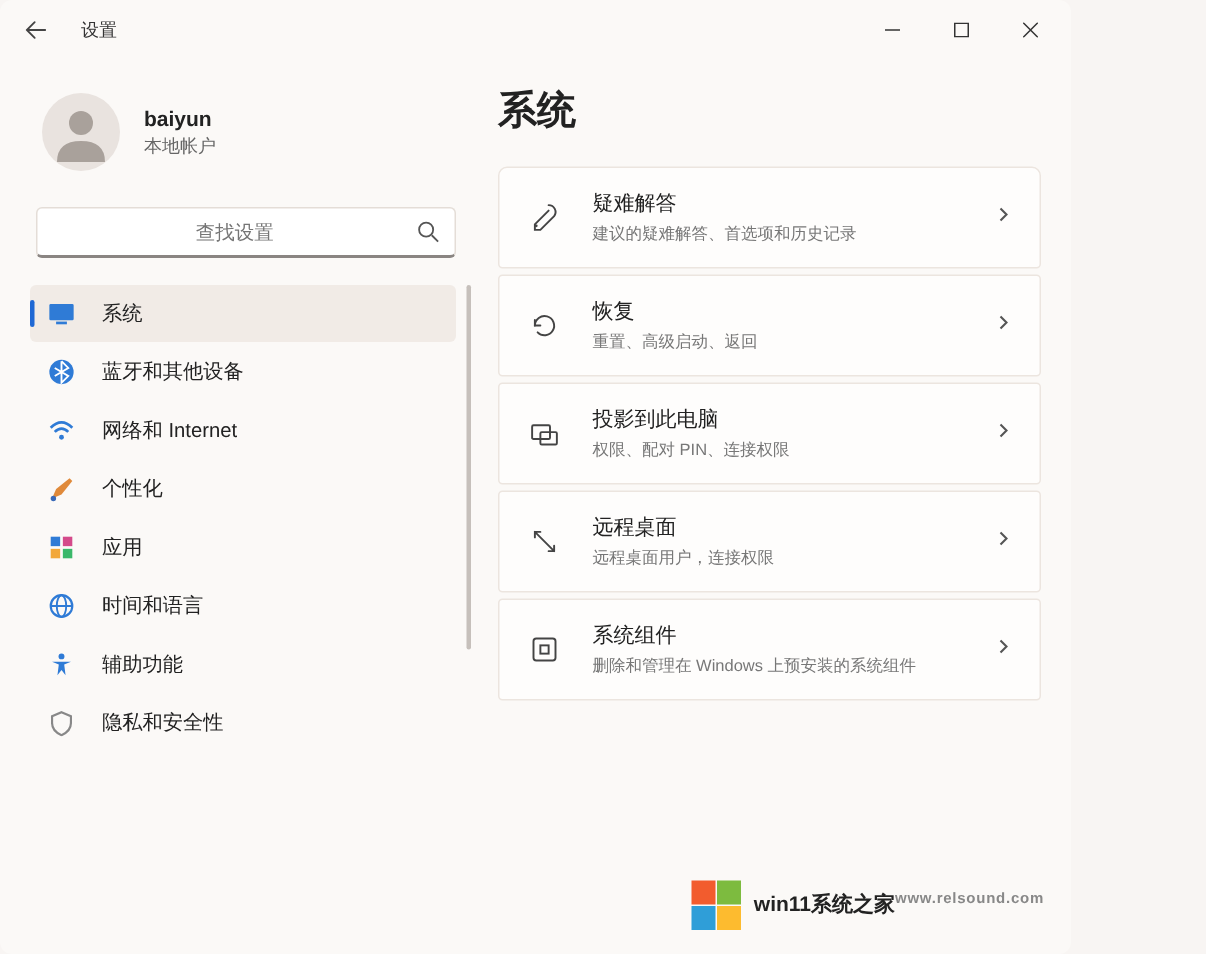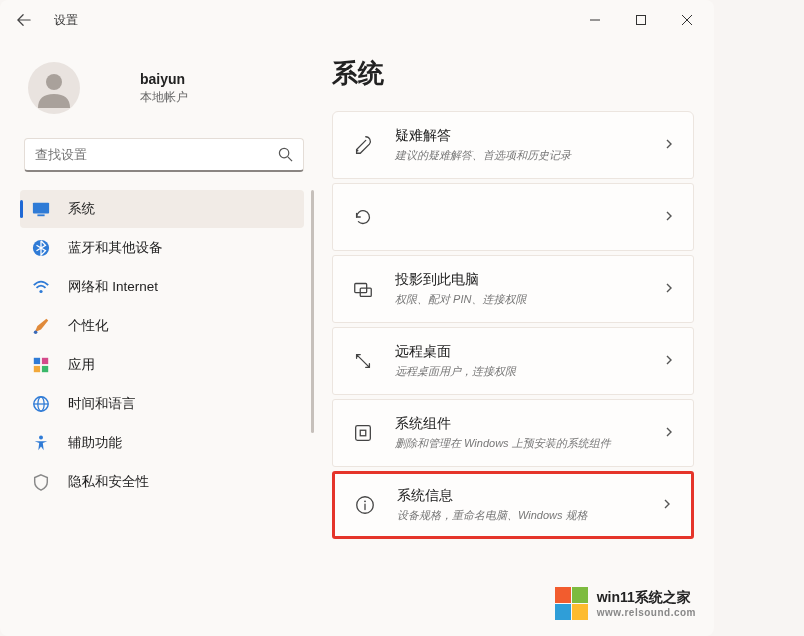--- a/index.html
+++ b/index.html
@@ -5,48 +5,48 @@
     * { margin: 0; padding: 0; box-sizing: border-box; }
     body { width: 804px; height: 636px; font-family: "Segoe UI", "Microsoft YaHei", sans-serif; background: #f8f5f3; position: relative; overflow: hidden; }
     .window { width: 714px; height: 636px; background: #fbf9f7; position: relative; border-radius: 8px; }
     .titlebar { height: 40px; display: flex; align-items: center; padding: 0 4px; }
     .back-btn { width: 40px; height: 40px; display: flex; align-items: center; justify-content: center; cursor: pointer; }
     .title-label { font-size: 12px; color: #333; margin-left: 10px; }
     .win-controls { margin-left: auto; display: flex; }
     .win-btn { width: 46px; height: 40px; display: flex; align-items: center; justify-content: center; cursor: pointer; }
     .body-area { display: flex; height: calc(100% - 40px); }
     .sidebar { width: 318px; padding: 12px 6px 0 20px; position: relative; }
-    .user-row { display: flex; align-items: center; padding: 10px 4px 18px 8px; gap: 44px; }
+    .user-row { display: flex; align-items: center; padding: 10px 4px 18px 8px; }
     .avatar { width: 52px; height: 52px; border-radius: 50%; background: #e9e3df; display: flex; align-items: center; justify-content: center; }
     .user-text { margin-left: 16px; }
     .user-name { font-size: 14px; font-weight: 600; color: #222; }
     .user-sub { font-size: 12px; color: #666; margin-top: 2px; }
     .search-wrap { margin: 6px 8px 18px 4px; }
     .search-box { height: 34px; background: #fff; border: 1px solid #e4ddd7; border-bottom: 2px solid #8a8582; border-radius: 4px; display: flex; align-items: center; padding: 0 10px; }
-    .search-input { flex: 1; border: none; outline: none; font-size: 13px; background: transparent; color: #333; }
+    .search-input { flex: 1; border: none; outline: none; font-size: 13px; background: transparent; color: #333; text-align: center; }
     .nav-list { position: relative; }
     .nav-list::after { content: ""; position: absolute; top: 0; right: -2px; width: 3px; height: 78%; background: #c6c0bb; border-radius: 2px; }
     .nav-item { height: 38px; display: flex; align-items: center; padding: 0 10px; margin: 1px 8px 1px 0; border-radius: 4px; cursor: pointer; position: relative; }
     .nav-item.active { background: #f1ebe6; }
     .nav-item.active::before { content: ""; position: absolute; left: 0; top: 10px; bottom: 10px; width: 3px; background: #1f68d4; border-radius: 2px; }
     .nav-icon { width: 22px; height: 22px; display: flex; align-items: center; justify-content: center; }
     .nav-label { margin-left: 16px; font-size: 13.5px; color: #222; }
     .main { flex: 1; padding: 16px 20px 0 14px; overflow: hidden; }
     .page-title { font-size: 26px; font-weight: 600; color: #222; margin-bottom: 18px; }
     .cards { display: flex; flex-direction: column; gap: 4px; margin-top: 20px; }
     .card { background: #fefdfc; border: 1px solid #ece5df; border-radius: 3px; height: 68px; display: flex; align-items: center; padding: 0 18px; cursor: pointer; }
     .card.first { border-top-left-radius: 6px; border-top-right-radius: 6px; }
     .card-icon { width: 24px; height: 24px; display: flex; align-items: center; justify-content: center; flex-shrink: 0; }
     .card-text { margin-left: 20px; flex: 1; }
     .card-title { font-size: 14px; color: #222; }
-    .card-sub { font-size: 11px; color: #777; margin-top: 3px; font-style: italic; }
+    .card-sub { font-size: 11px; color: #777; margin-top: 3px; }
     .card-chevron { color: #555; }
     .highlighted { border: 3px solid #e5342a !important; }
     .watermark { position: absolute; right: 18px; bottom: 16px; display: flex; align-items: center; gap: 8px; }
-    .watermark-text { display: flex; flex-direction: column; }
+    .watermark-text { display: flex; flex-direction: row; }
     .wm-main { font-size: 14px; font-weight: 600; color: #222; }
     .wm-sub { font-size: 10px; color: #888; letter-spacing: 0.5px; font-weight: bold; }
     .wm-logo { display: flex; flex-wrap: wrap; width: 34px; height: 34px; }
     .wm-sq { width: 16px; height: 16px; margin: 0.5px; }
   </style>
 </head>
 <body>
 
 <div class="window">
   <div class="titlebar">
@@ -200,20 +200,22 @@
     </span>
           </div>
           <div class="card">
     <span class="card-icon">
               <svg width="22" height="22" viewBox="0 0 24 24">
                 <path d="M5 12 a7 7 0 1 1 2 5" stroke="#444" stroke-width="1.4" fill="none" stroke-linecap="round"></path>
                 <path d="M5 8 V12 H9" stroke="#444" stroke-width="1.4" fill="none" stroke-linecap="round"></path>
               </svg>
             </span>
     <div class="card-text">
+      <div class="card-title">恢复</div>
+      <div class="card-sub">重置、高级启动、返回</div>
     </div>
     <span class="card-chevron">
       <svg width="12" height="12" viewBox="0 0 12 12">
                 <path d="M4 2 L8 6 L4 10" stroke="#555" stroke-width="1.4" fill="none"></path>
               </svg>
     </span>
           </div>
           <div class="card">
     <span class="card-icon">
               <svg width="22" height="22" viewBox="0 0 24 24">
@@ -250,38 +252,20 @@
           <div class="card">
     <span class="card-icon">
               <svg width="22" height="22" viewBox="0 0 24 24">
                 <rect x="4" y="4" width="16" height="16" rx="2" stroke="#444" stroke-width="1.4" fill="none" stroke-linecap="round"></rect>
                 <rect x="9" y="9" width="6" height="6" stroke="#444" stroke-width="1.4" fill="none" stroke-linecap="round"></rect>
               </svg>
             </span>
     <div class="card-text">
       <div class="card-title">系统组件</div>
       <div class="card-sub">删除和管理在 Windows 上预安装的系统组件</div>
-    </div>
-    <span class="card-chevron">
-      <svg width="12" height="12" viewBox="0 0 12 12">
-                <path d="M4 2 L8 6 L4 10" stroke="#555" stroke-width="1.4" fill="none"></path>
-              </svg>
-    </span>
-          </div>
-          <div class="card highlighted">
-    <span class="card-icon">
-              <svg width="22" height="22" viewBox="0 0 24 24">
-                <circle cx="12" cy="12" r="9" stroke="#444" stroke-width="1.4" fill="none" stroke-linecap="round"></circle>
-                <line x1="12" y1="11" x2="12" y2="17" stroke="#444" stroke-width="1.4" fill="none" stroke-linecap="round"></line>
-                <circle cx="12" cy="8" r="1" fill="#444"></circle>
-              </svg>
-            </span>
-    <div class="card-text">
-      <div class="card-title">系统信息</div>
-      <div class="card-sub">设备规格，重命名电脑、Windows 规格</div>
     </div>
     <span class="card-chevron">
       <svg width="12" height="12" viewBox="0 0 12 12">
                 <path d="M4 2 L8 6 L4 10" stroke="#555" stroke-width="1.4" fill="none"></path>
               </svg>
     </span>
           </div>
         </div>
     </div>
   </div>

